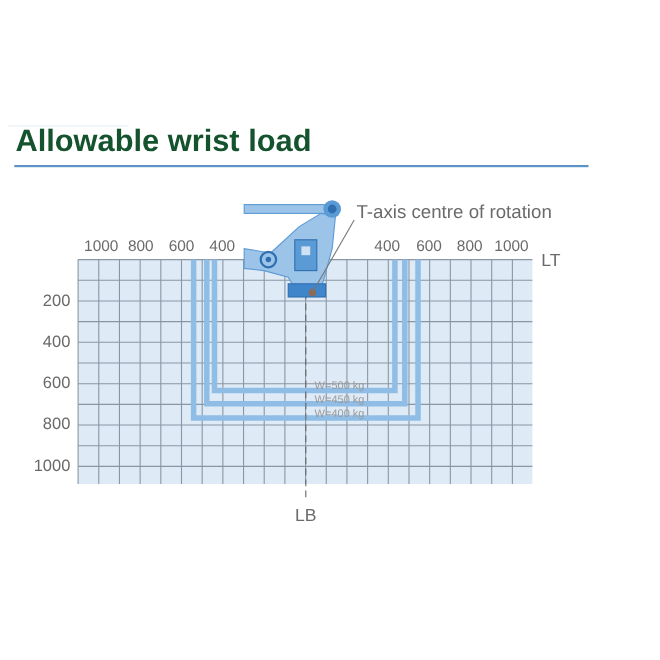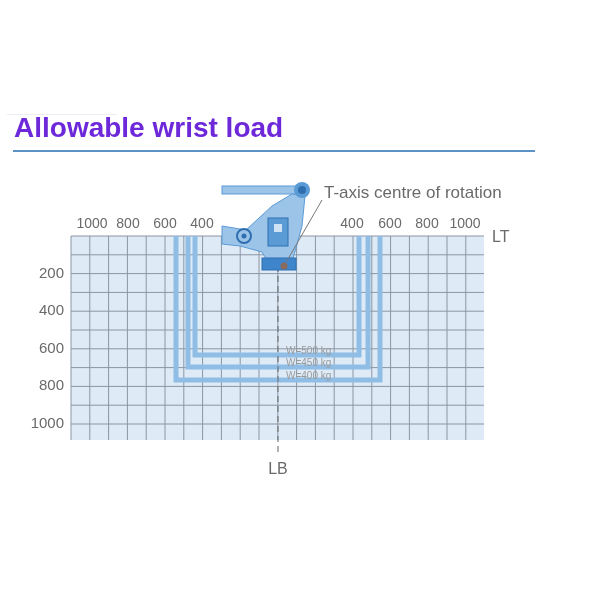--- a/index.html
+++ b/index.html
@@ -1,21 +1,21 @@
 <!DOCTYPE html>
 <html><head>
   <meta charset="utf-8">
   <style>
     html, body { margin: 0; padding: 0; background: #ffffff; }
     body { width: 600px; height: 600px; position: relative; overflow: hidden;
            font-family: "Liberation Sans", sans-serif; }
     .title {
       position: absolute; left: 14px; top: 112px;
       font-family: "Liberation Sans", sans-serif;
-      font-weight: bold; font-size: 28px; color: #6d28d9; letter-spacing: 0px;
+      font-weight: bold; font-size: 28px; color: #14532d; letter-spacing: 0px;
     }
     .title-rule {
       position: absolute; left: 13px; top: 150px; width: 522px; height: 2px;
       background: #5b93c4;
     }
     .top-hairline {
       position: absolute; left: 7px; top: 114px; width: 110px; height: 1px;
       background: #e8eef3;
     }
     svg.diagram { position: absolute; left: 0; top: 0; }

